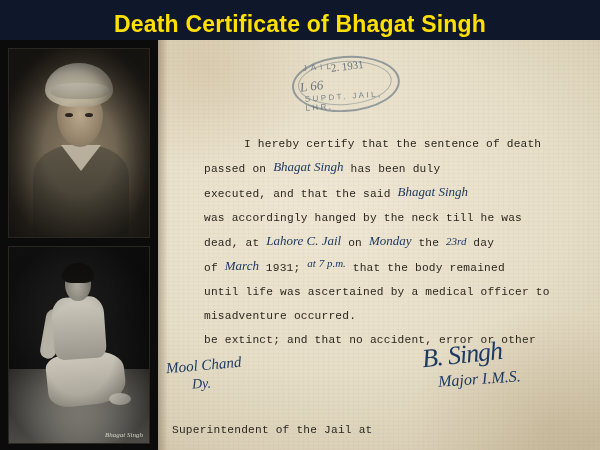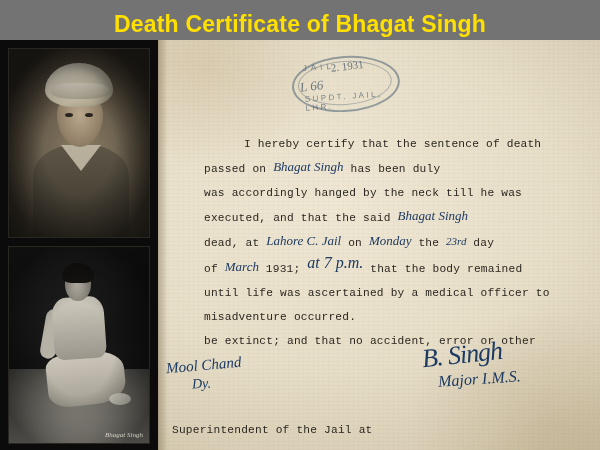--- a/index.html
+++ b/index.html
@@ -19,21 +19,21 @@
     height: 450px;
     background: #000000;
     overflow: hidden;
   }
   
   .title-bar {
     position: absolute;
     left: 0; top: 0;
     width: 600px;
     height: 48px;
-    background: #737373;
+    background: #0f172a;
     display: flex;
     align-items: center;
     justify-content: center;
   }
   .title-text {
     color: #ffe000;
     font-size: 23px;
     font-weight: bold;
     letter-spacing: 0.2px;
     font-family: "Liberation Sans", sans-serif;
@@ -323,21 +323,21 @@
   .ink {
     font-family: "Liberation Serif", serif;
     font-style: italic;
     font-size: 13px;
     color: #1d3a63;
     letter-spacing: 0;
     position: relative;
     top: -1px;
   }
   .ink.small { font-size: 11px; text-align: right; }
-  .ink.up { top: -4px; font-size: 16px; }
+  .ink.up { top: -4px; font-size: 11px; }
   .indent { display: inline-block; width: 40px; }
   
   .sig-right {
     position: absolute;
     right: 46px;
     top: 300px;
     width: 150px;
     height: 66px;
     color: #1d3a63;
     font-family: "Liberation Serif", serif;
@@ -437,22 +437,22 @@
       <div class="ring2"></div>
       <div class="s-top">JAIL</div>
       <div class="s-date">2. 1931</div>
       <div class="s-mid">L 66</div>
       <div class="s-bot">SUPDT. JAIL, LHR.</div>
     </div>
 
     <div class="body-text">
       <span class="ln"><span class="indent"></span><span>I hereby certify that the sentence of death</span></span>
       <span class="ln"><span>passed on </span><span class="ink">Bhagat Singh</span><span> has been duly</span></span>
+      <span class="ln"><span>executed, and that the said </span><span class="ink">Bhagat Singh</span></span>
       <span class="ln"><span>was accordingly hanged by the neck till he was</span></span>
-      <span class="ln"><span>executed, and that the said </span><span class="ink">Bhagat Singh</span></span>
       <span class="ln"><span>dead, at </span><span class="ink">Lahore C. Jail</span><span> on </span><span class="ink">Monday</span><span> the  </span><span class="ink small">23rd</span><span> day</span></span>
       <span class="ln"><span>of  </span><span class="ink">March</span><span>  1931; </span><span class="ink up">at 7 p.m.</span><span> that the body remained</span></span>
       <span class="ln"><span>until life was ascertained by a medical officer to</span></span>
       <span class="ln"><span>misadventure occurred.</span></span>
       <span class="ln"><span>be extinct; and that no accident, error or other</span></span>
     </div>
 
     <div class="sig-right">
       <div class="s1">B. Singh</div>
       <div class="s2">Major I.M.S.</div>

